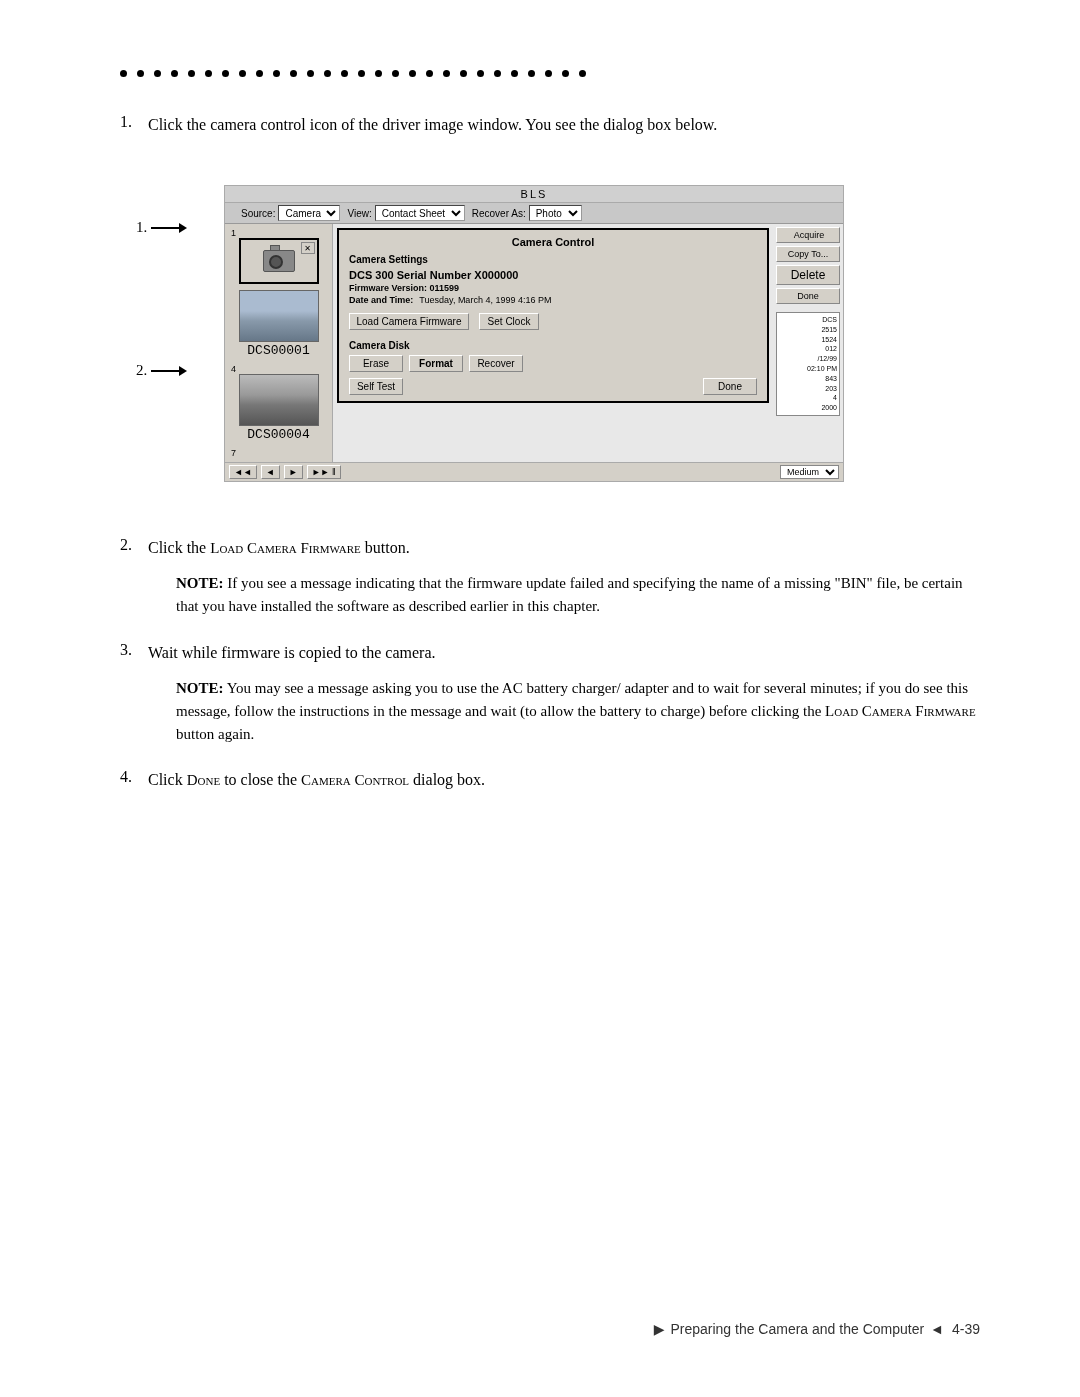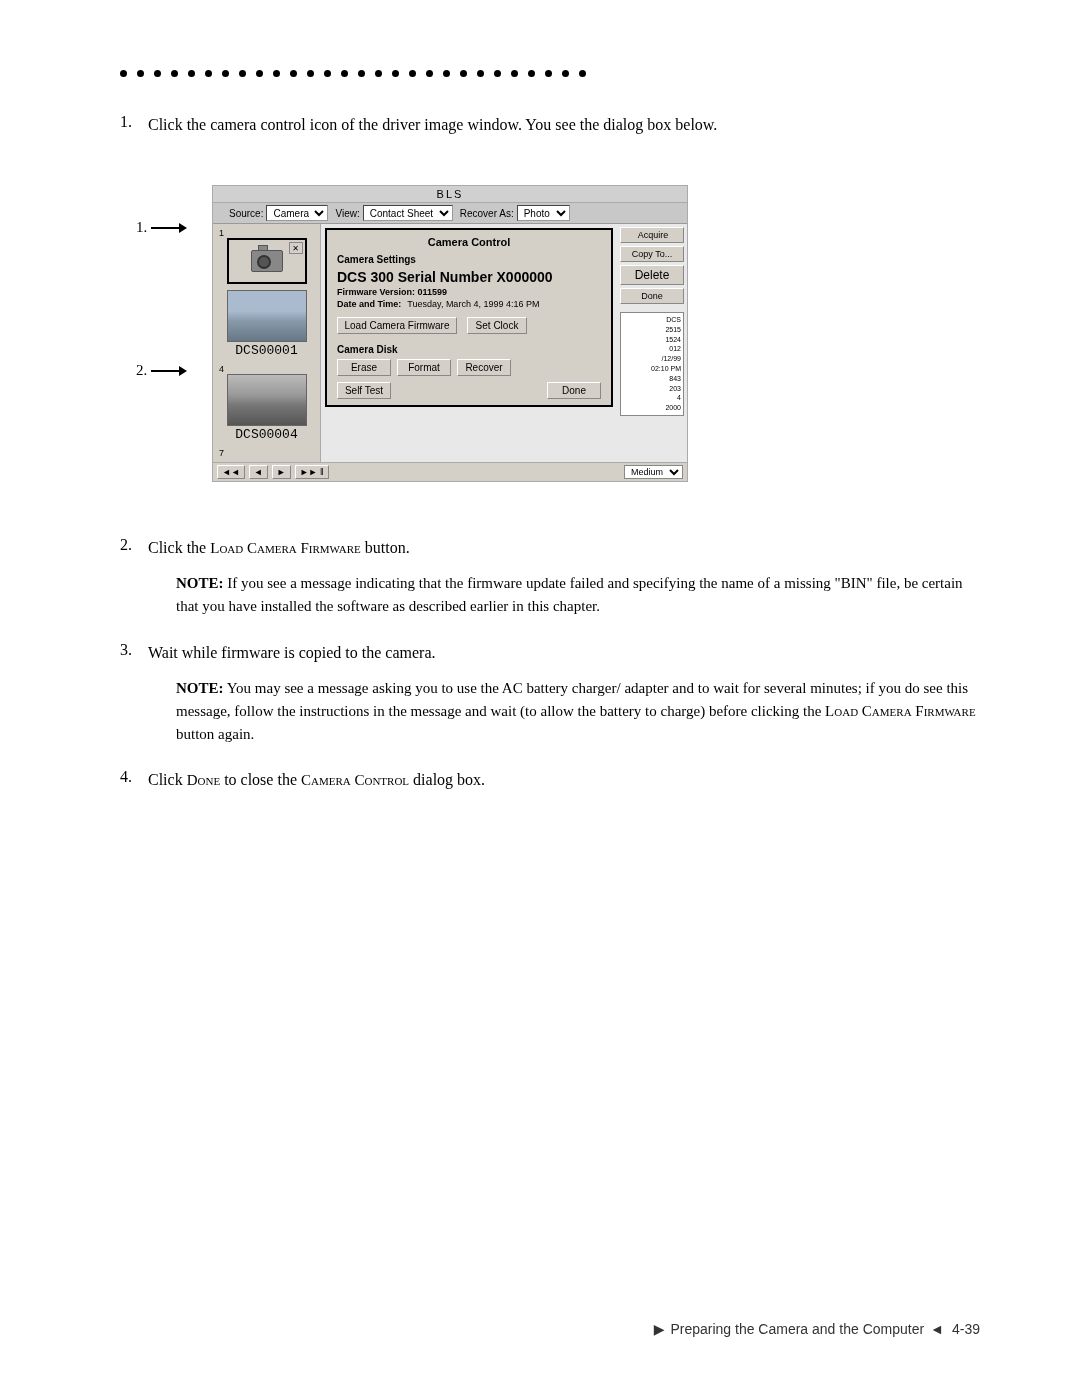--- a/index.html
+++ b/index.html
@@ -260,21 +260,21 @@
         
         <div style="position:absolute; left:-72px; top:195px; display:flex; align-items:center;">
           <span style="font-size:15px; font-family:'Times New Roman',serif; margin-right:4px;">2.</span>
           <div style="display:flex; align-items:center;">
             <div style="width:28px; height:2px; background:#000;"></div>
             <div style="width:0; height:0; border-top:5px solid transparent; border-bottom:5px solid transparent; border-left:8px solid #000;"></div>
           </div>
         </div>
 
         
-        <div class="screenshot-box" style="width:476px; margin-left:4px;">
+        <div class="screenshot-box" style="width:620px; margin-left:16px;">
 
           <div class="screenshot-titlebar">
             <span>BLS</span>
           </div>
 
           <div class="sc-toolbar">
             <span class="sc-label">Source:</span>
             <select class="sc-select">
               <option>Camera</option>
             </select>
@@ -317,38 +317,38 @@
               <div class="thumb-number" style="margin-top:4px;">7</div>
             </div>
 
             <div style="flex:1; padding:4px;">
 
               <div style="border:2px solid #000; background:#d4d0c8; padding:6px 10px;">
                 <div style="font-family:Arial,sans-serif; font-size:11px; font-weight:bold; text-align:center; margin-bottom:6px;">Camera Control</div>
 
                 <div style="font-family:Arial,sans-serif; font-size:10px; font-weight:bold; margin-bottom:4px;">Camera Settings</div>
 
-                <div style="font-family:Arial,sans-serif; font-size:14px; font-weight:bold; margin-bottom:2px;">DCS 300 Serial Number X000000</div>
+                <div style="font-family:Arial,sans-serif; font-size:11px; font-weight:bold; margin-bottom:2px;">DCS 300 Serial Number X000000</div>
 
                 <div style="font-family:Arial,sans-serif; font-size:9px; font-weight:bold; margin-bottom:2px;">Firmware Version: 011599</div>
 
                 <div style="display:flex; align-items:center; gap:6px; font-family:Arial,sans-serif; font-size:9px; margin-bottom:8px;">
                   <span style="font-weight:bold;">Date and Time:</span>
                   <span>Tuesday, March 4, 1999  4:16 PM</span>
                 </div>
 
                 <div style="display:flex; gap:10px; margin-bottom:10px; align-items:center;">
                   <button class="win-btn" style="min-width:120px;">Load Camera Firmware</button>
                   <button class="win-btn" style="min-width:60px;">Set Clock</button>
                 </div>
 
                 <div style="font-family:Arial,sans-serif; font-size:10px; font-weight:bold; margin-bottom:4px;">Camera Disk</div>
                 <div style="display:flex; gap:6px; margin-bottom:6px;">
                   <button class="win-btn">Erase</button>
-                  <button class="win-btn" style="font-weight:normal;">Format</button>
+                  <button class="win-btn" style="font-weight:bold;">Format</button>
                   <button class="win-btn">Recover</button>
                 </div>
 
                 <div style="display:flex; justify-content:space-between; align-items:center;">
                   <button class="win-btn">Self Test</button>
                   <button class="win-btn" style="margin-left:auto;">Done</button>
                 </div>
               </div>
             </div>
 

